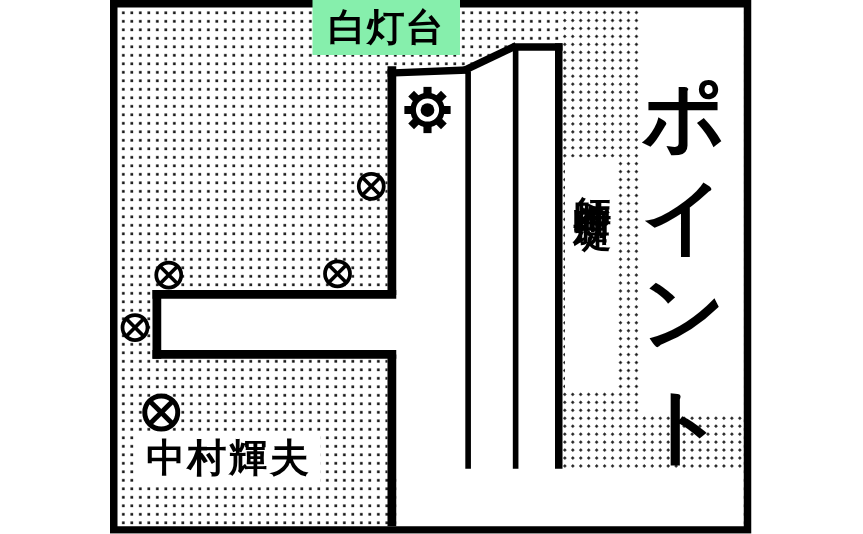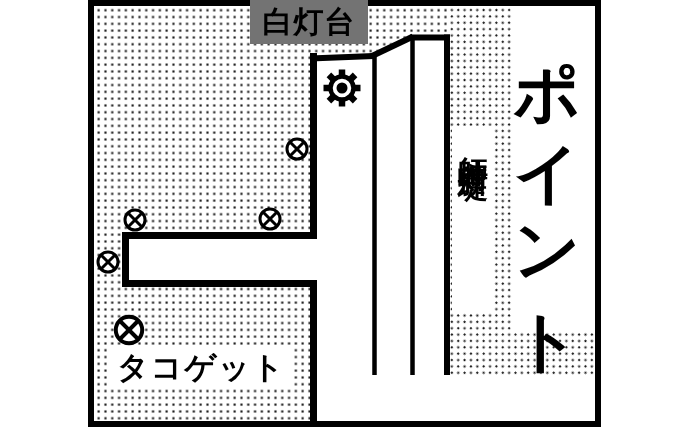--- a/index.html
+++ b/index.html
@@ -3,21 +3,21 @@
 <meta charset="utf-8">
 <style>
   html,body{margin:0;padding:0;background:#ffffff;}
   .stage{
     position:relative;width:690px;height:427px;background:#ffffff;overflow:hidden;
     font-family:"DejaVu Sans",sans-serif;color:#000;
   }
   .stage svg{position:absolute;left:0;top:0;}
   .lbl{position:absolute;font-weight:700;color:#000;white-space:nowrap;}
   .lbl-hakutodai{
-    left:250px;top:0;width:118px;height:44px;background:#737373;
+    left:250px;top:0;width:118px;height:44px;background:#86efac;
     display:flex;align-items:center;justify-content:center;
     font-size:30px;letter-spacing:1px;
   }
   .lbl-point{
     left:514px;top:12px;height:320px;
     writing-mode:vertical-rl;text-orientation:upright;
     font-size:66px;letter-spacing:10px;line-height:1;
   }
   .lbl-shinshintei{
     left:458px;top:132px;height:180px;
@@ -98,15 +98,15 @@
     <use href="#spotmark" x="270" y="219"></use>
     <use href="#spotmark" x="108" y="262"></use>
     <use href="#spotmark" transform="translate(129,330) scale(1.32)"></use>
 
     <rect x="91" y="3" width="507" height="421" fill="none" stroke="#000000" stroke-width="6"></rect>
   </svg>
 
   <div class="lbl lbl-hakutodai">白灯台</div>
   <div class="lbl lbl-point">ポイント</div>
   <div class="lbl lbl-shinshintei">師崎新々堤</div>
-  <div class="lbl lbl-tako">タコゲット</div>
+  <div class="lbl lbl-tako">中村輝夫</div>
 
 </div>
 
 </body></html>

